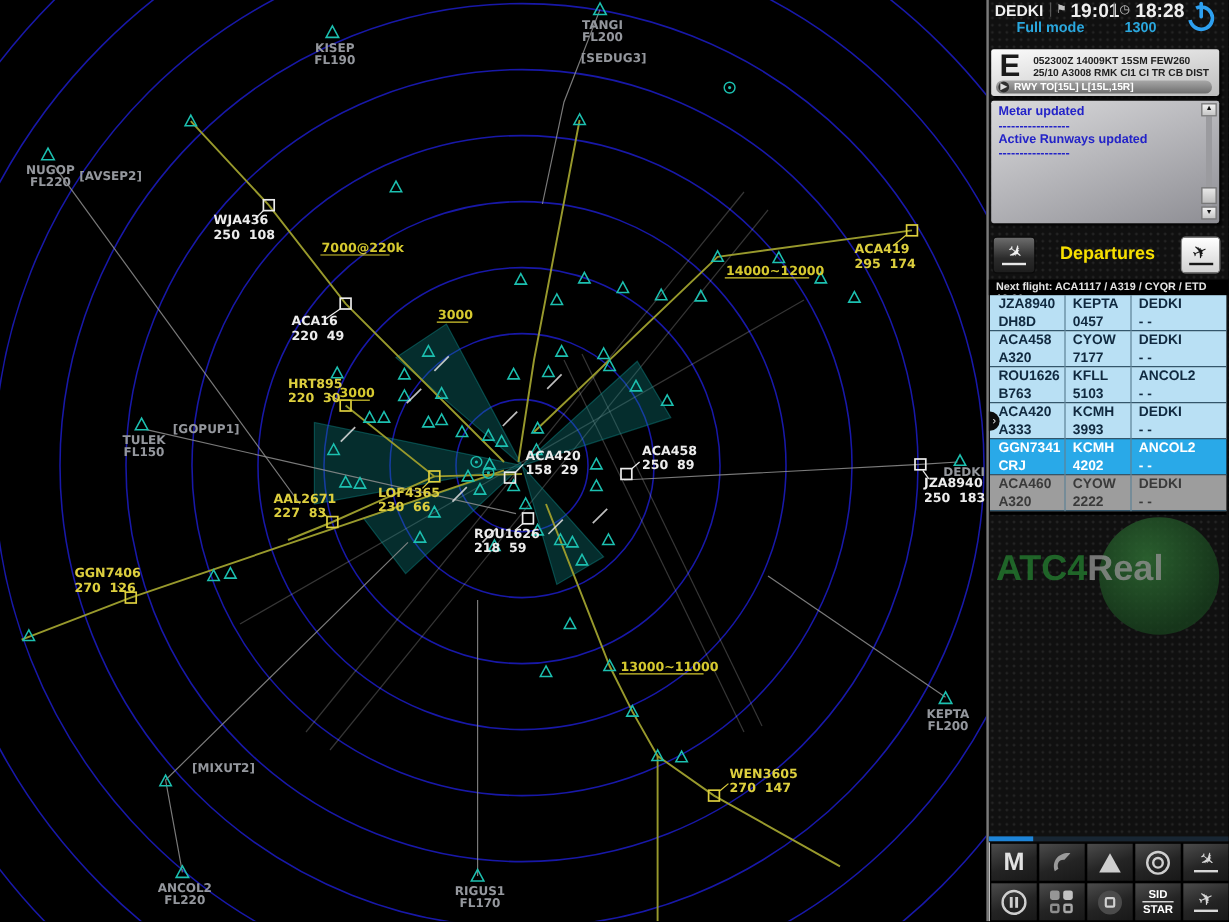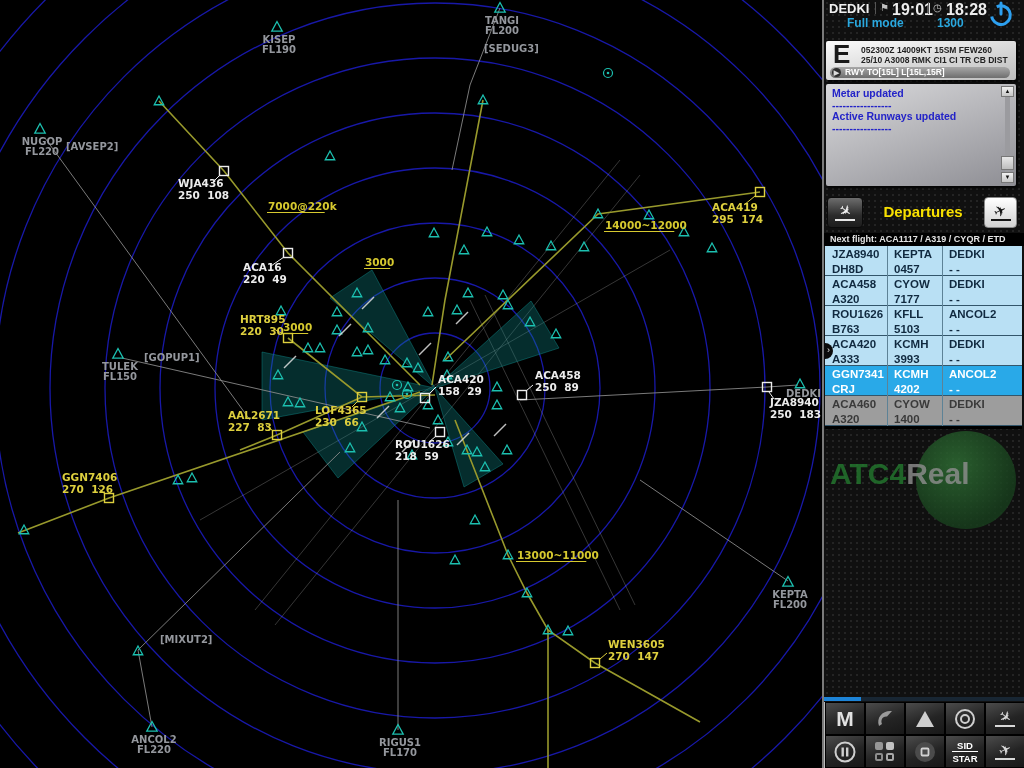--- a/index.html
+++ b/index.html
@@ -494,21 +494,21 @@
             <span class="cl">- -</span>
           </div>
         </div>
         <div class="flight-row disabled">
           <div class="cellcol c1">
             <span class="cl">ACA460</span>
             <span class="cl">A320</span>
           </div>
           <div class="cellcol c2">
             <span class="cl">CYOW</span>
-            <span class="cl">1400</span>
+            <span class="cl">2222</span>
           </div>
           <div class="cellcol c3">
             <span class="cl">DEDKI</span>
             <span class="cl">- -</span>
           </div>
         </div>
       </div>
 
     <div id="panel-handle" class="abs">›</div>
 

